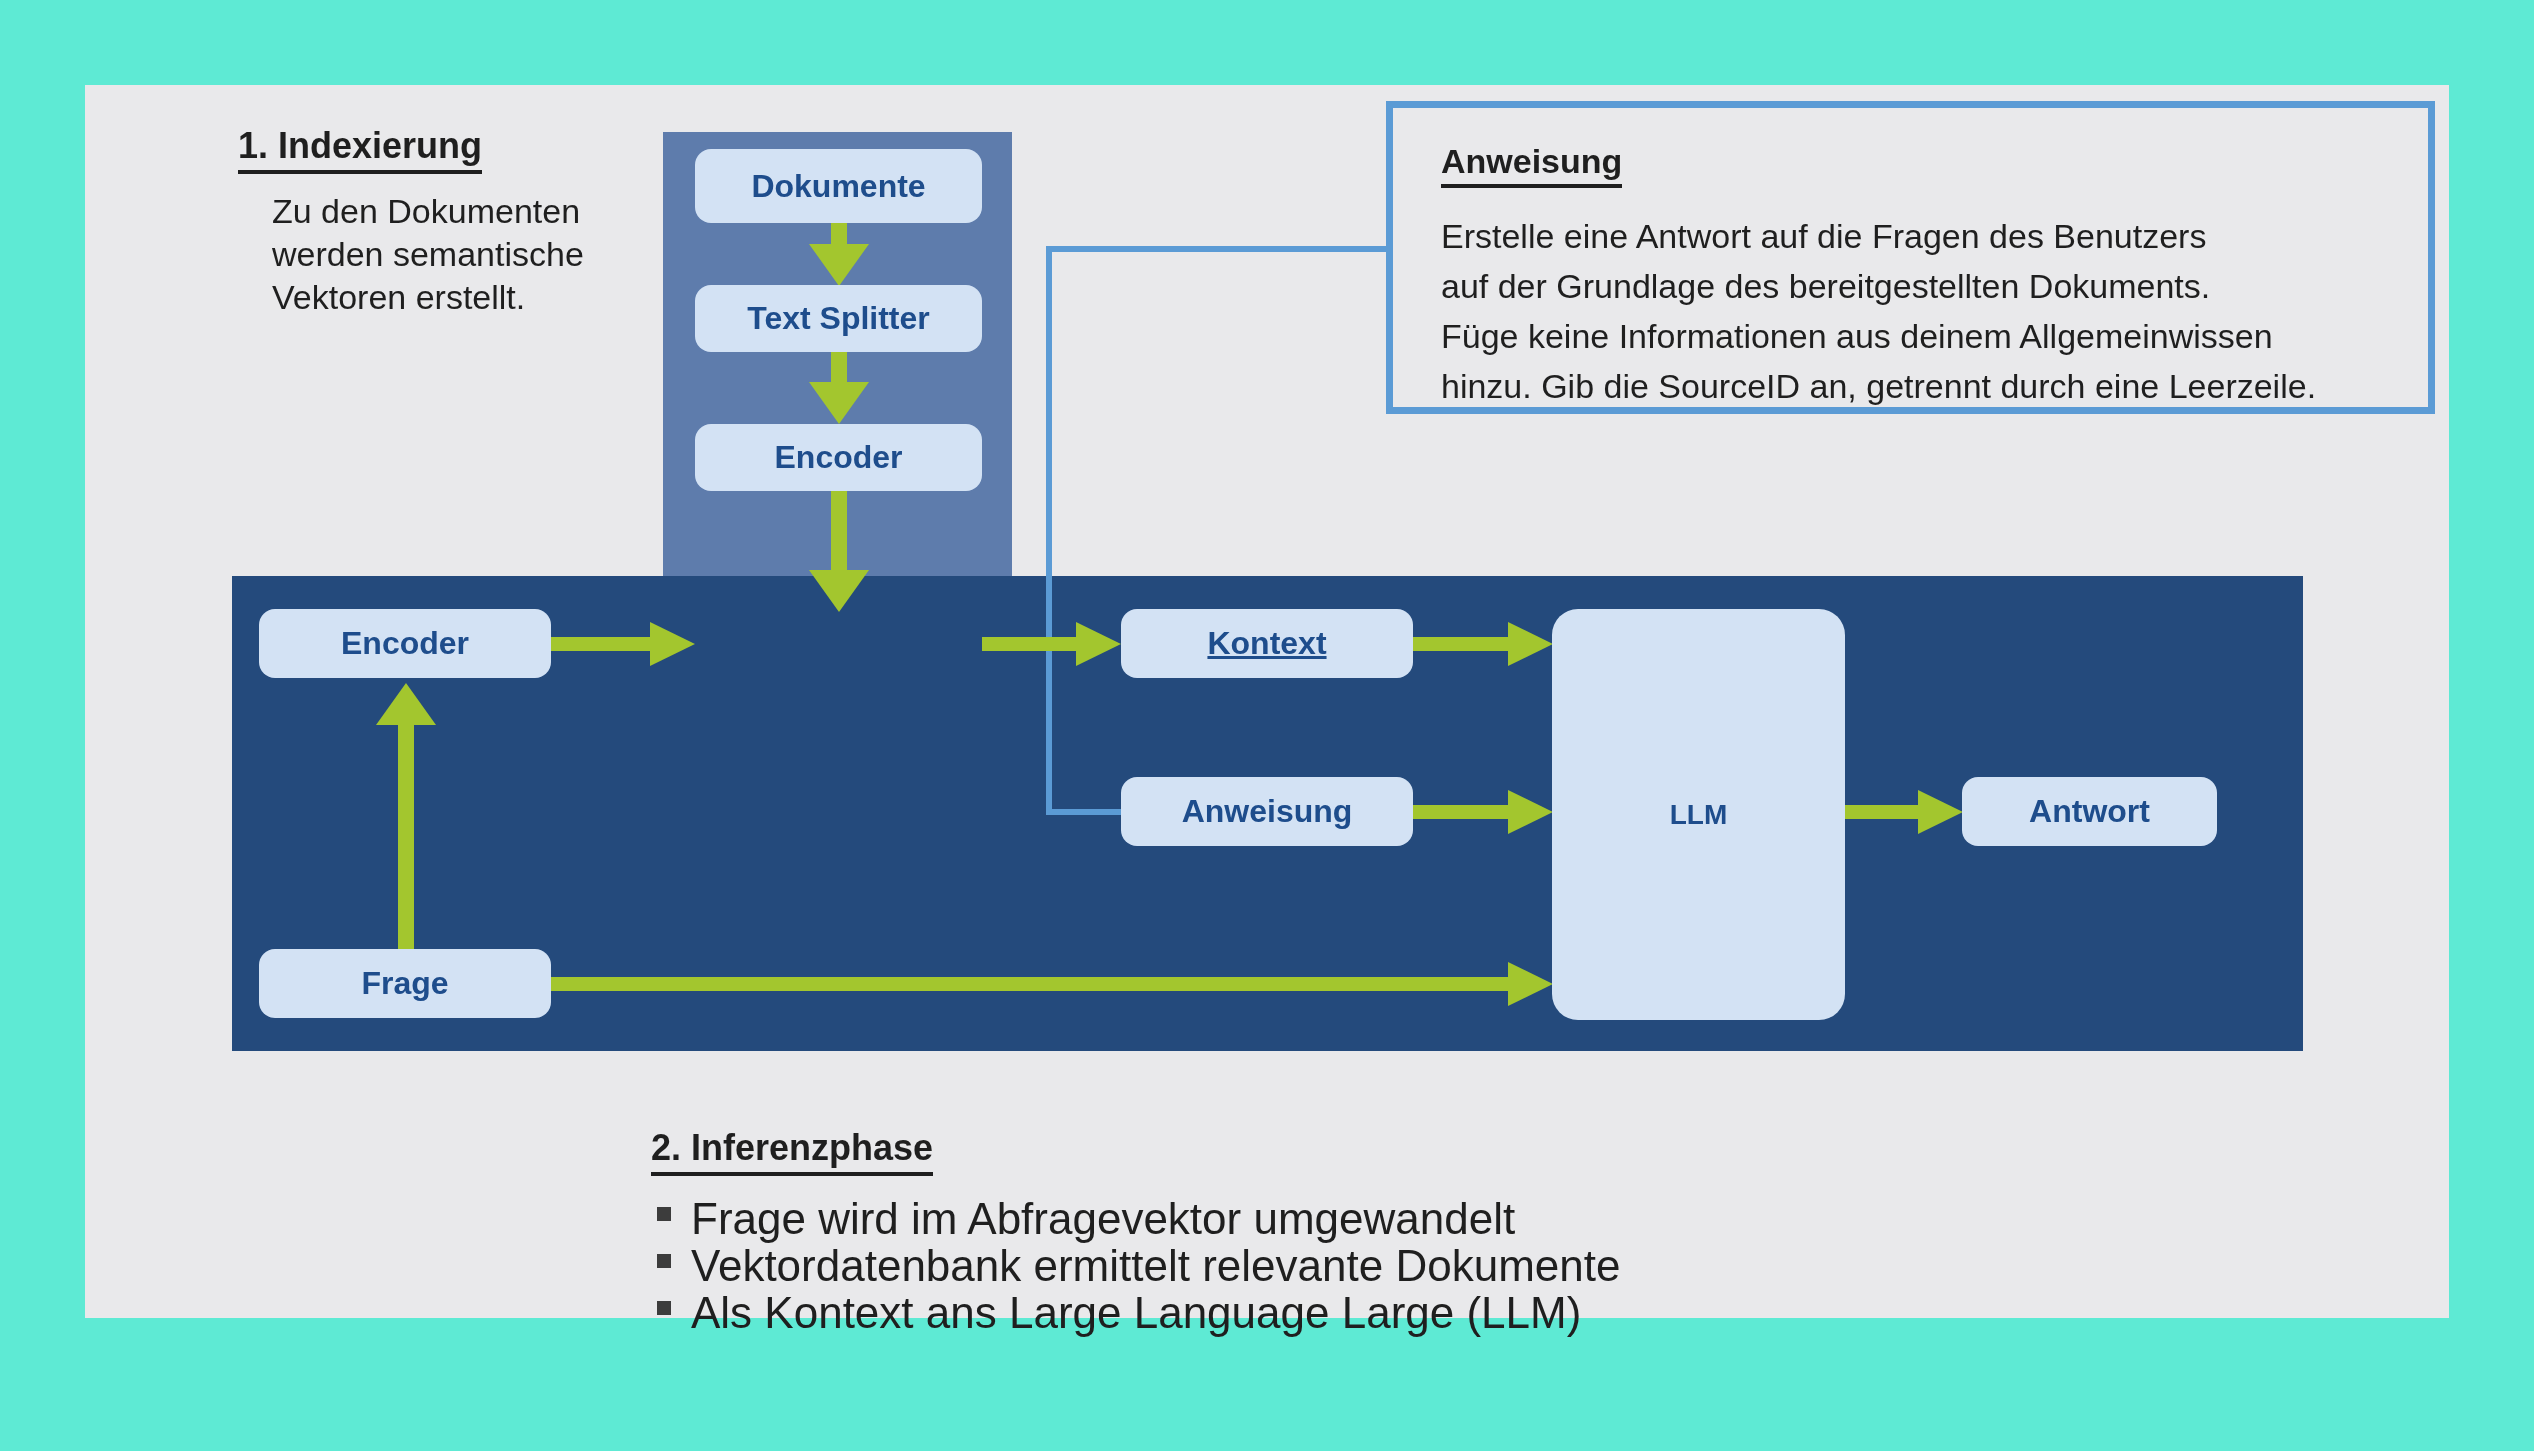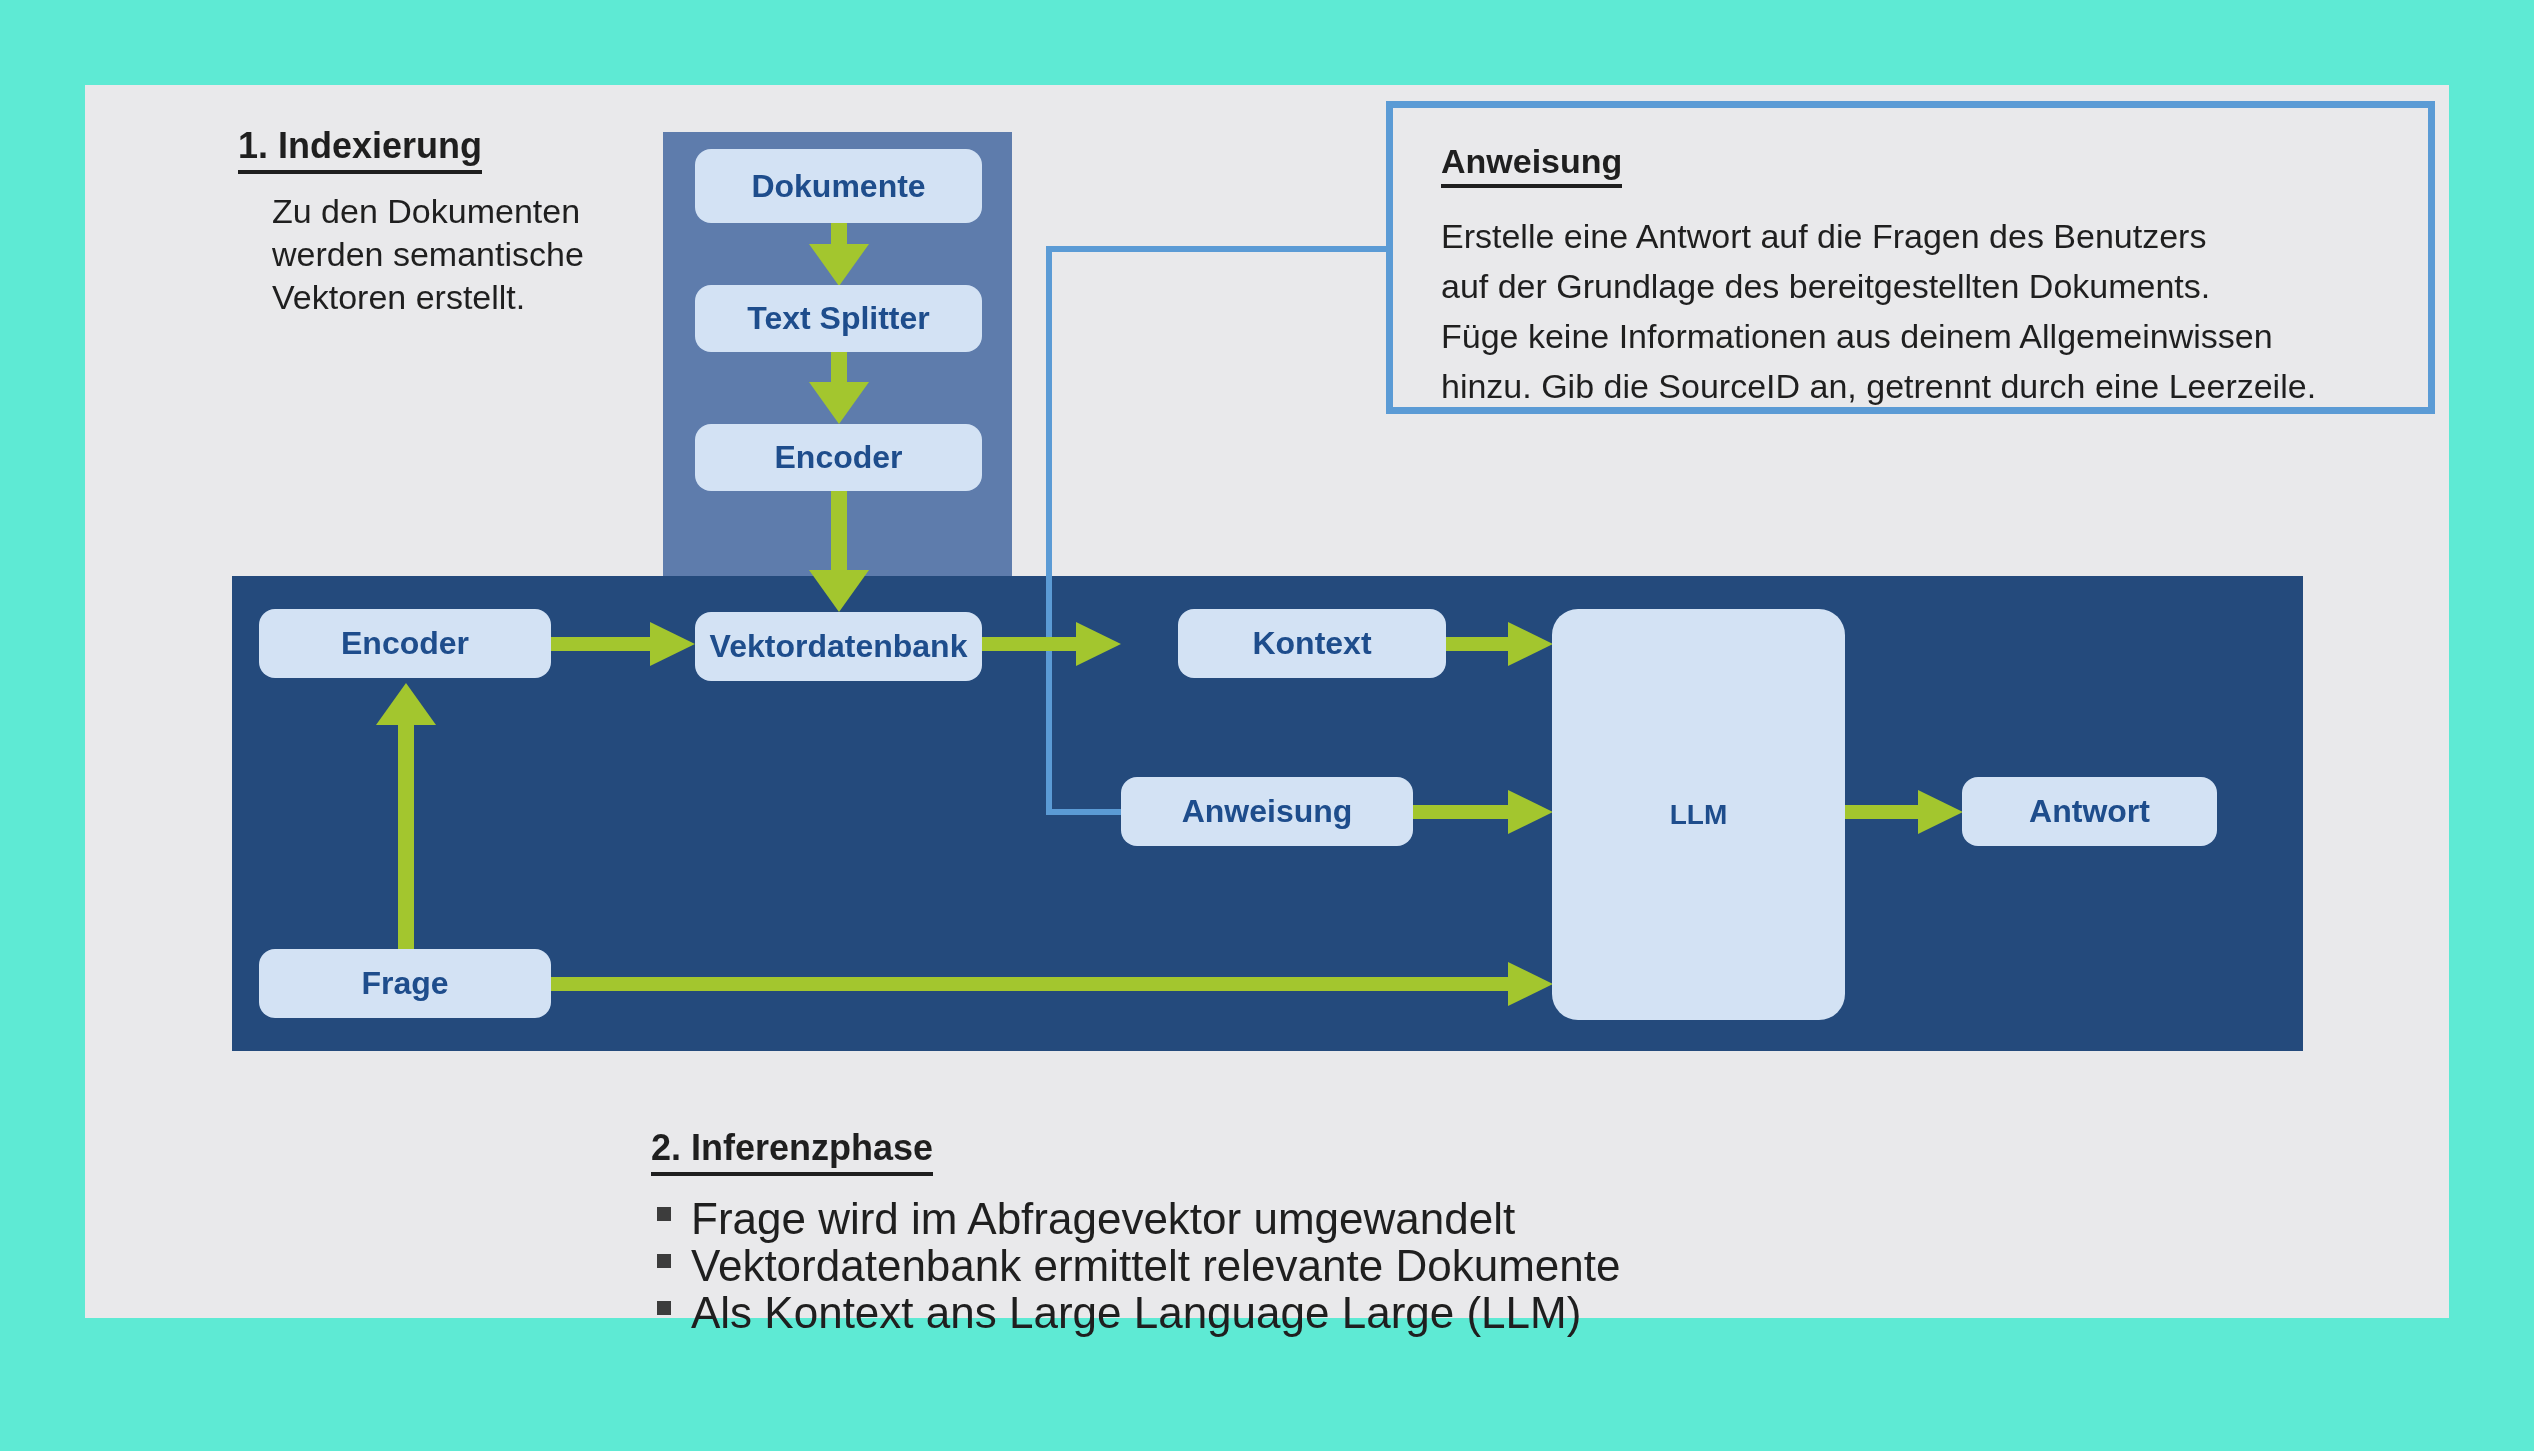--- a/index.html
+++ b/index.html
@@ -45,21 +45,21 @@
   .conn-vert{left:1046px;top:246px;width:6px;height:569px;}
   .conn-bot{left:1046px;top:809px;width:77px;height:6px;}
 
   
   .node{position:absolute;background:var(--lightbox);border-radius:16px;display:flex;align-items:center;justify-content:center;font-size:32px;font-weight:bold;color:var(--labelblue);}
   .n-dokumente{left:695px;top:149px;width:287px;height:74px;}
   .n-textsplitter{left:695px;top:285px;width:287px;height:67px;}
   .n-encoder-top{left:695px;top:424px;width:287px;height:67px;}
   .n-vektordb{left:695px;top:612px;width:287px;height:69px;}
   .n-encoder-left{left:259px;top:609px;width:292px;height:69px;}
-  .n-kontext{left:1178px;top:609px;width:268px;height:69px;}
+  .n-kontext{left:1121px;top:609px;width:292px;height:69px;text-decoration:underline;}
   .n-anweisung{left:1121px;top:777px;width:292px;height:69px;}
   .n-frage{left:259px;top:949px;width:292px;height:69px;}
   .n-antwort{left:1962px;top:777px;width:255px;height:69px;}
   .n-llm{left:1552px;top:609px;width:293px;height:411px;border-radius:26px;font-size:28px;}
 
   
   .shaft-h{position:absolute;height:14px;background:var(--green);}
   .shaft-v{position:absolute;width:16px;background:var(--green);}
   .head-right{position:absolute;width:0;height:0;border-top:22px solid transparent;border-bottom:22px solid transparent;border-left:45px solid var(--green);}
   .head-down{position:absolute;width:0;height:0;border-left:30px solid transparent;border-right:30px solid transparent;border-top:42px solid var(--green);}
@@ -129,21 +129,20 @@
   <div class="shaft-h a8s"></div>
   <div class="head-right a8h"></div>
   <div class="shaft-h a9s"></div>
   <div class="head-right a9h"></div>
   <div class="shaft-h a10s"></div>
   <div class="head-right a10h"></div>
 
   <div class="node n-dokumente">Dokumente</div>
   <div class="node n-textsplitter">Text Splitter</div>
   <div class="node n-encoder-top">Encoder</div>
-  <div class="node n-vektordb">Vektordatenbank</div>
   <div class="node n-encoder-left">Encoder</div>
   <div class="node n-kontext">Kontext</div>
   <div class="node n-anweisung">Anweisung</div>
   <div class="node n-frage">Frage</div>
   <div class="node n-llm">LLM</div>
   <div class="node n-antwort">Antwort</div>
 
   <div class="callout">
     <div class="callout-title">
       <span>Anweisung</span>

